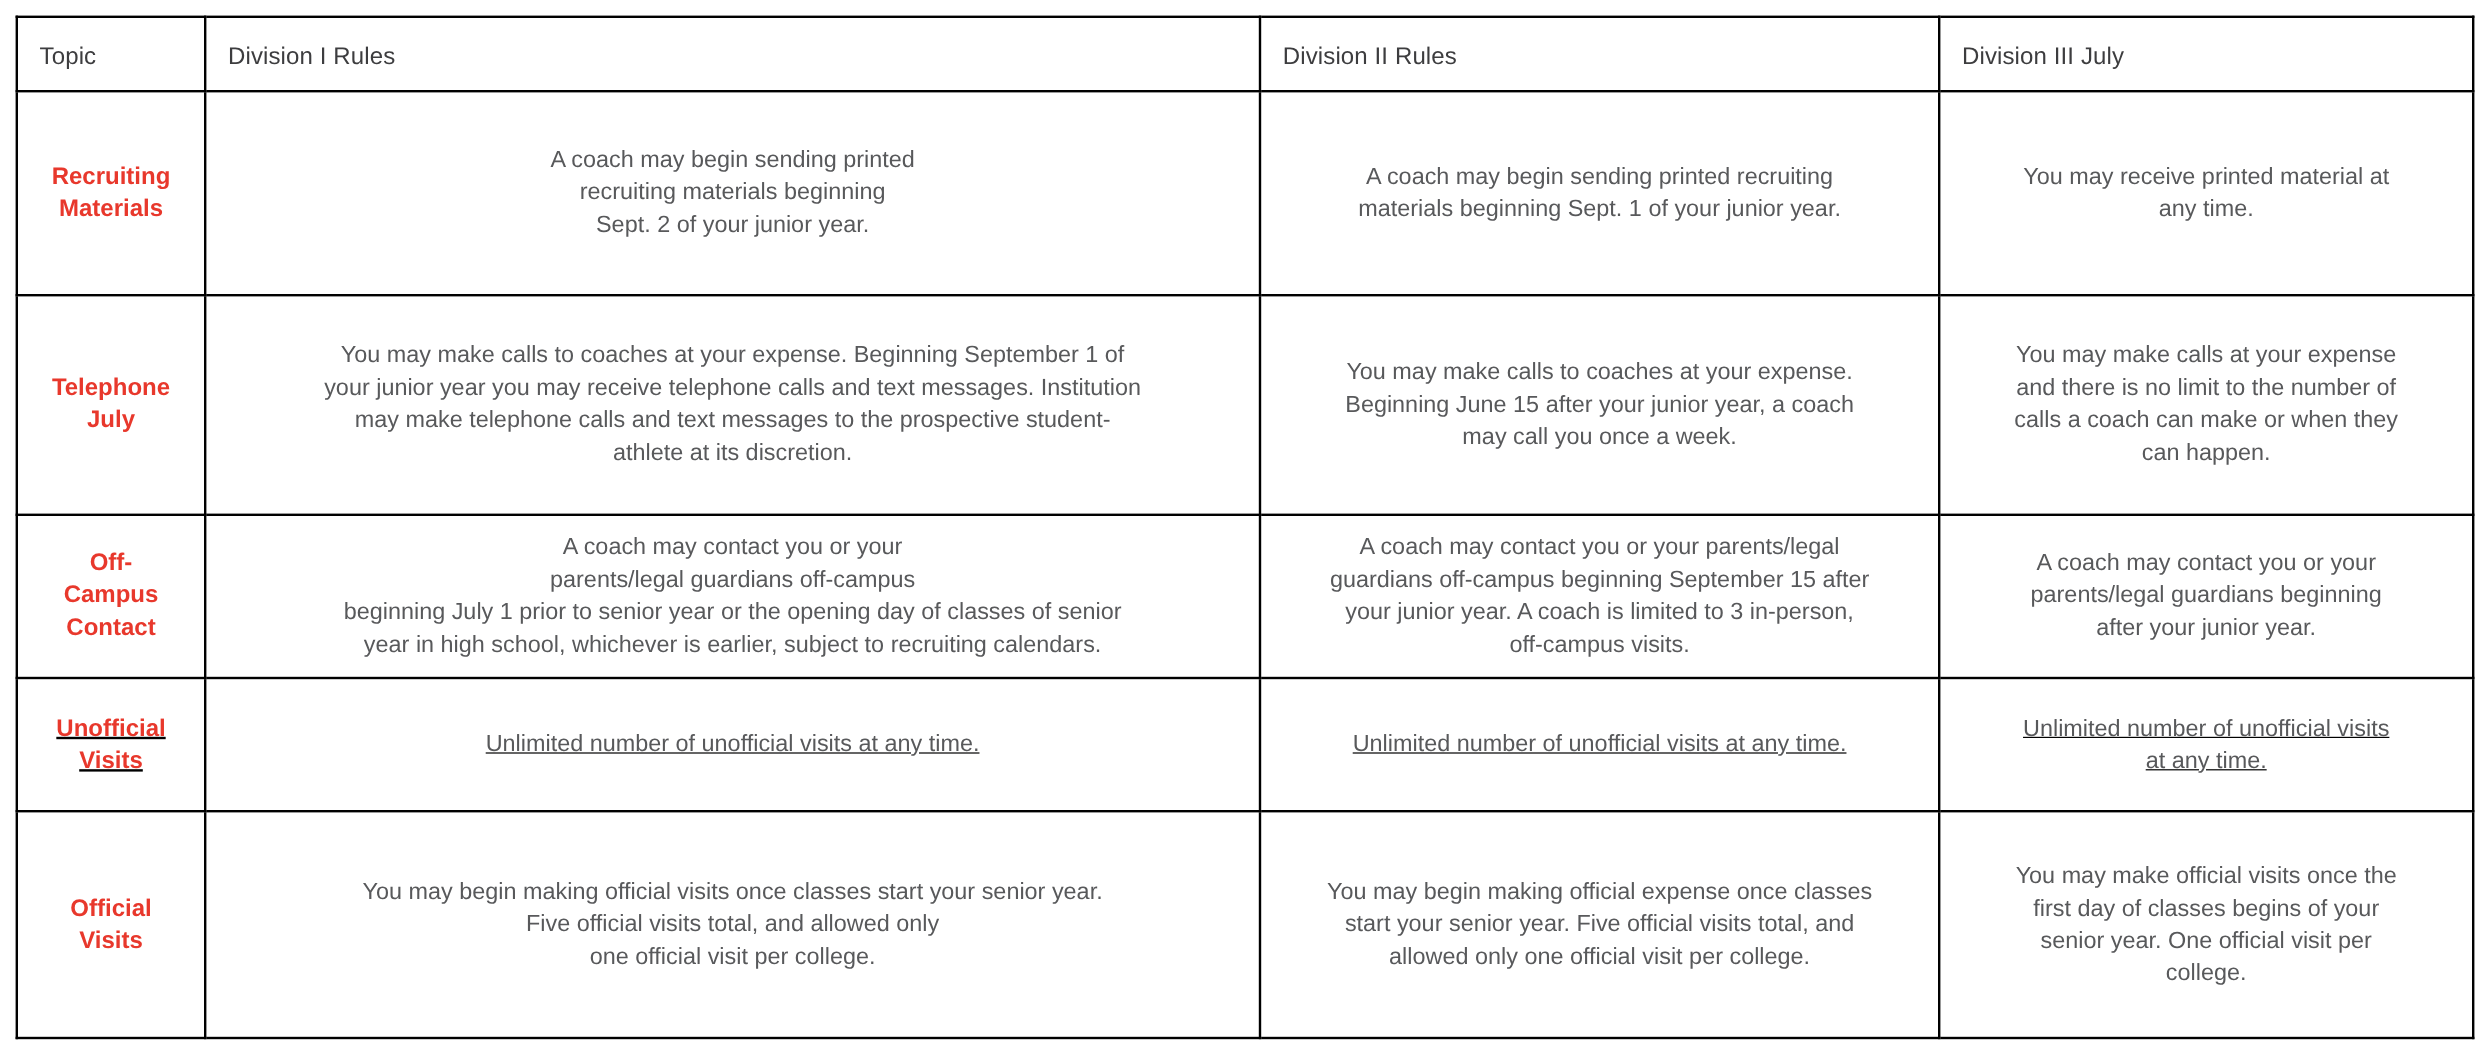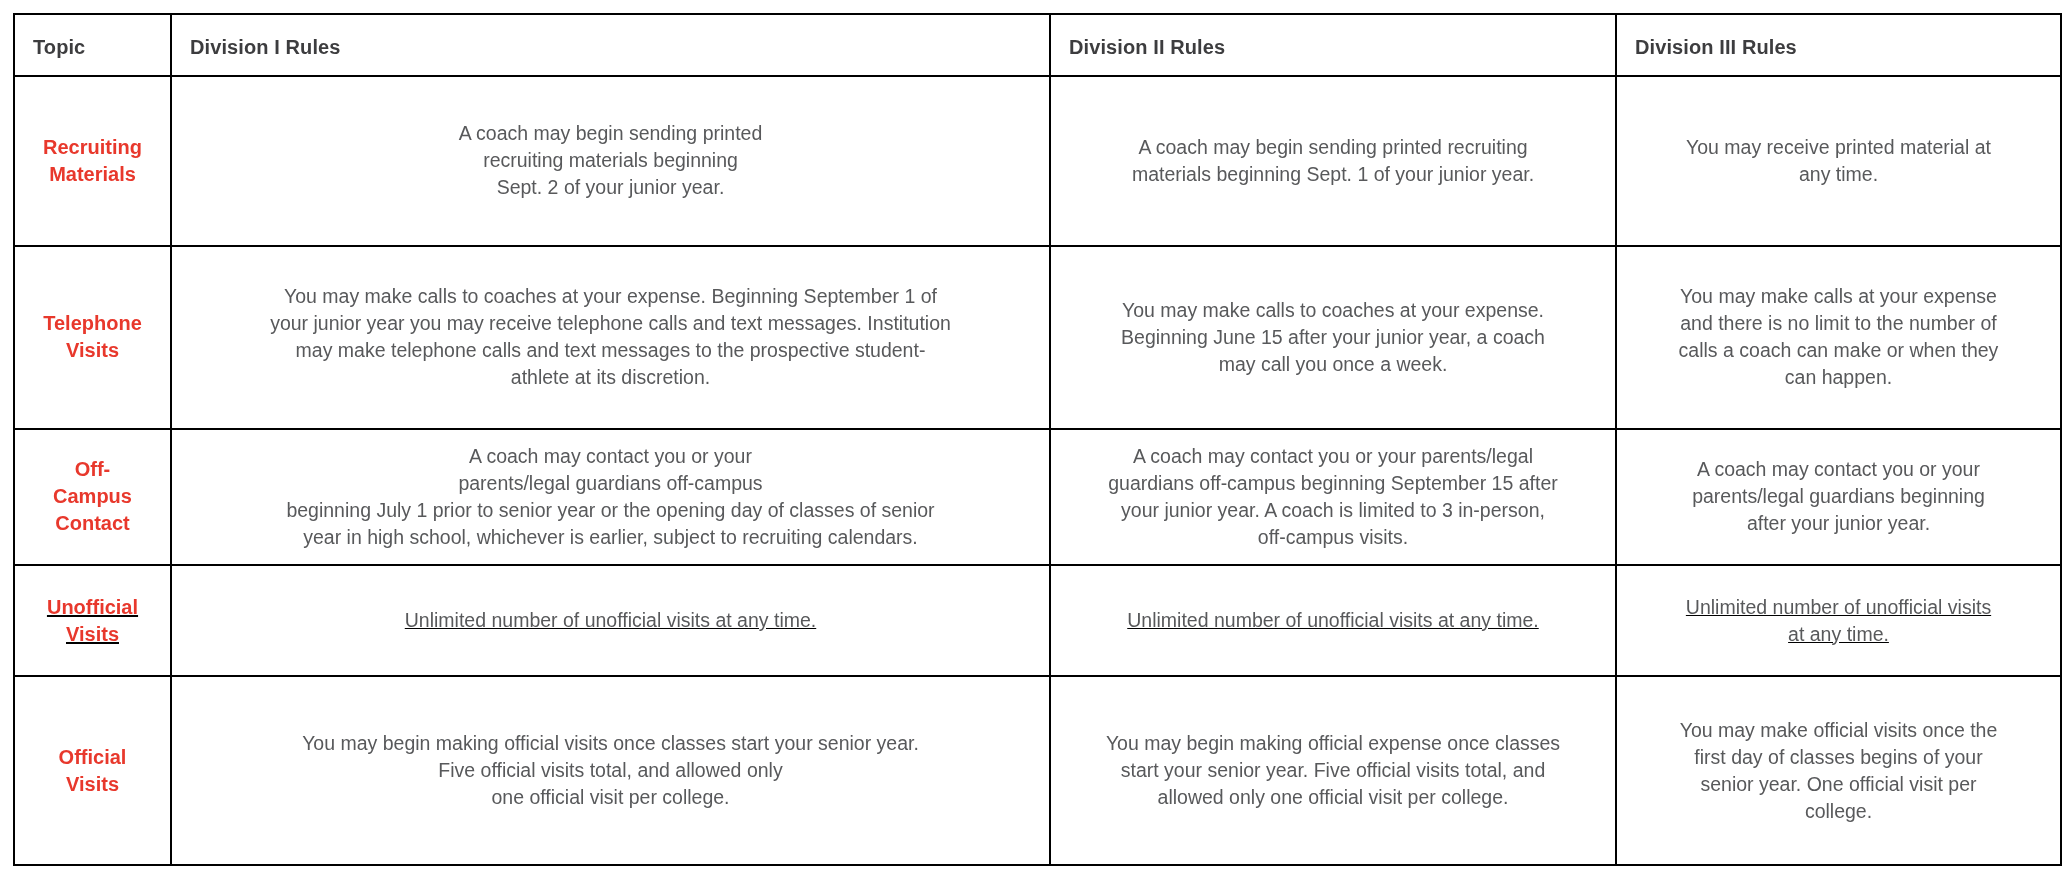--- a/index.html
+++ b/index.html
@@ -37,21 +37,21 @@
   
   tr.r-head { height: 62px;  }
   tr.r-1    { height: 160px; border-radius: 23px; }
   tr.r-2    { height: 173px; }
   tr.r-3    { height: 128px; margin-left: 26px; }
   tr.r-4    { height: 105px; text-decoration: underline; }
   tr.r-5    { height: 178px; }
   
   th.hdr {
     font-size: 20px;
-    font-weight: bold;
+    font-weight: normal;
     color: #3d3d3f;
     text-align: left;
     padding: 4px 10px 0 18px;
     letter-spacing: 0.1px;
   }
   
   td.topic {
     font-size: 20px;
     font-weight: bold;
     color: #e8382c;
@@ -77,38 +77,38 @@
       <col class="c-topic">
       <col class="c-div1">
       <col class="c-div2">
       <col class="c-div3">
     </colgroup>
     <thead>
       <tr class="r-head">
         <th class="hdr">Topic</th>
         <th class="hdr">Division I Rules</th>
         <th class="hdr">Division II Rules</th>
-        <th class="hdr">Division III Rules</th>
+        <th class="hdr">Division III July</th>
       </tr>
     </thead>
     <tbody>
       <tr class="r-1">
         <td class="topic">Recruiting
 Materials</td>
         <td class="rule">A coach may begin sending printed
 recruiting materials beginning
 Sept. 2 of your junior year.</td>
         <td class="rule">A coach may begin sending printed recruiting
 materials beginning Sept. 1 of your junior year.</td>
         <td class="rule">You may receive printed material at
 any time.</td>
       </tr>
       <tr class="r-2">
         <td class="topic">Telephone
-Visits</td>
+July</td>
         <td class="rule">You may make calls to coaches at your expense. Beginning September 1 of
 your junior year you may receive telephone calls and text messages. Institution
 may make telephone calls and text messages to the prospective student-
 athlete at its discretion.</td>
         <td class="rule">You may make calls to coaches at your expense.
 Beginning June 15 after your junior year, a coach
 may call you once a week.</td>
         <td class="rule">You may make calls at your expense
 and there is no limit to the number of
 calls a coach can make or when they

